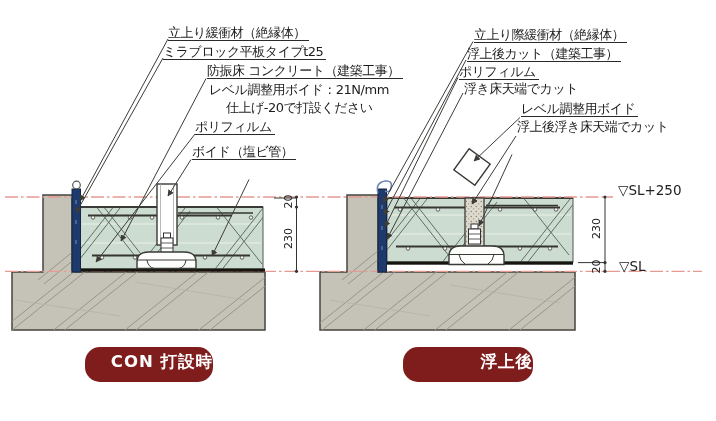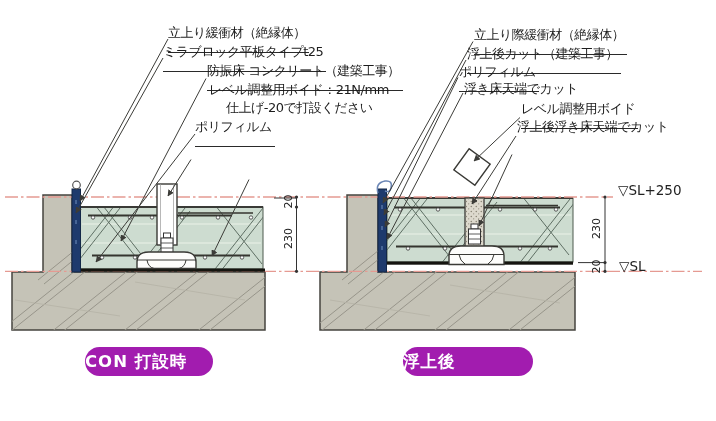--- a/index.html
+++ b/index.html
@@ -5,32 +5,32 @@
   html,body{margin:0;padding:0;background:#fff;}
   #stage{
     position:relative;width:716px;height:421px;background:#ffffff;overflow:hidden;
     font-family:"DejaVu Sans","Liberation Sans",sans-serif;color:#1c1c1c;
   }
   #stage svg{position:absolute;left:0;top:0;}
   .lbl{
     position:absolute;font-size:13px;line-height:15px;letter-spacing:-0.5px;
     white-space:nowrap;color:#1c1c1c;
   }
-  .lbl.u{border-bottom:1.2px solid #2a2a2a;padding-bottom:12px;padding-right:3px;}
+  .lbl.u{border-bottom:1.2px solid #2a2a2a;padding-bottom:0px;padding-right:3px;}
   .dim{
     position:absolute;width:26px;height:13px;line-height:13px;text-align:center;
     font-size:11px;color:#222;transform:rotate(-90deg);letter-spacing:0;
   }
   .lvl{
     position:absolute;font-size:13.5px;color:#222;white-space:nowrap;letter-spacing:0;
   }
   .badge{
-    position:absolute;height:29px;border-radius:15px;background:#a21caf;
+    position:absolute;height:35px;border-radius:15px;background:#7f1d1d;
     color:#ffffff;font-weight:bold;font-size:16.5px;line-height:29px;
-    text-align:left;letter-spacing:1px;
+    text-align:right;letter-spacing:1px;
   }
   .badge.l{left:85px;top:347px;width:128px;}
   .badge.r{left:403px;top:347px;width:130px;}
 </style>
 </head>
 <body>
 
 <div id="stage">
 
 <svg width="716" height="421" viewBox="0 0 716 421">
@@ -258,20 +258,21 @@
     <line x1="512" y1="154.5" x2="479" y2="226" marker-end="url(#arr)"></line>
   </g>
 </svg>
 
 <div class="lbl u" style="left:168px;top:25px">立上り緩衝材（絶縁体）</div>
 <div class="lbl u" style="left:163px;top:44px">ミラブロック平板タイプt25</div>
 <div class="lbl u" style="left:207px;top:63px">防振床 コンクリート（建築工事）</div>
 <div class="lbl" style="left:209px;top:82px">レベル調整用ボイド：21N/mm</div>
 <div class="lbl" style="left:226px;top:100px">仕上げ-20で打設ください</div>
 <div class="lbl u" style="left:195px;top:119px">ポリフィルム</div>
+<div class="lbl u" style="left:192px;top:144px">ボイド（塩ビ管）</div>
 
 <div class="lbl u" style="left:467px;top:46px">浮上後カット（建築工事）</div>
 <div class="lbl u" style="left:474px;top:27px">立上り際緩衝材（絶縁体）</div>
 <div class="lbl u" style="left:459px;top:64px">ポリフィルム</div>
 <div class="lbl" style="left:464px;top:81px">浮き床天端でカット</div>
 <div class="lbl u" style="left:521px;top:101px">レベル調整用ボイド</div>
 <div class="lbl" style="left:517px;top:119px">浮上後浮き床天端でカット</div>
 
 <div class="dim" style="left:275px;top:195px">20</div>
 <div class="dim" style="left:275px;top:232px">230</div>

